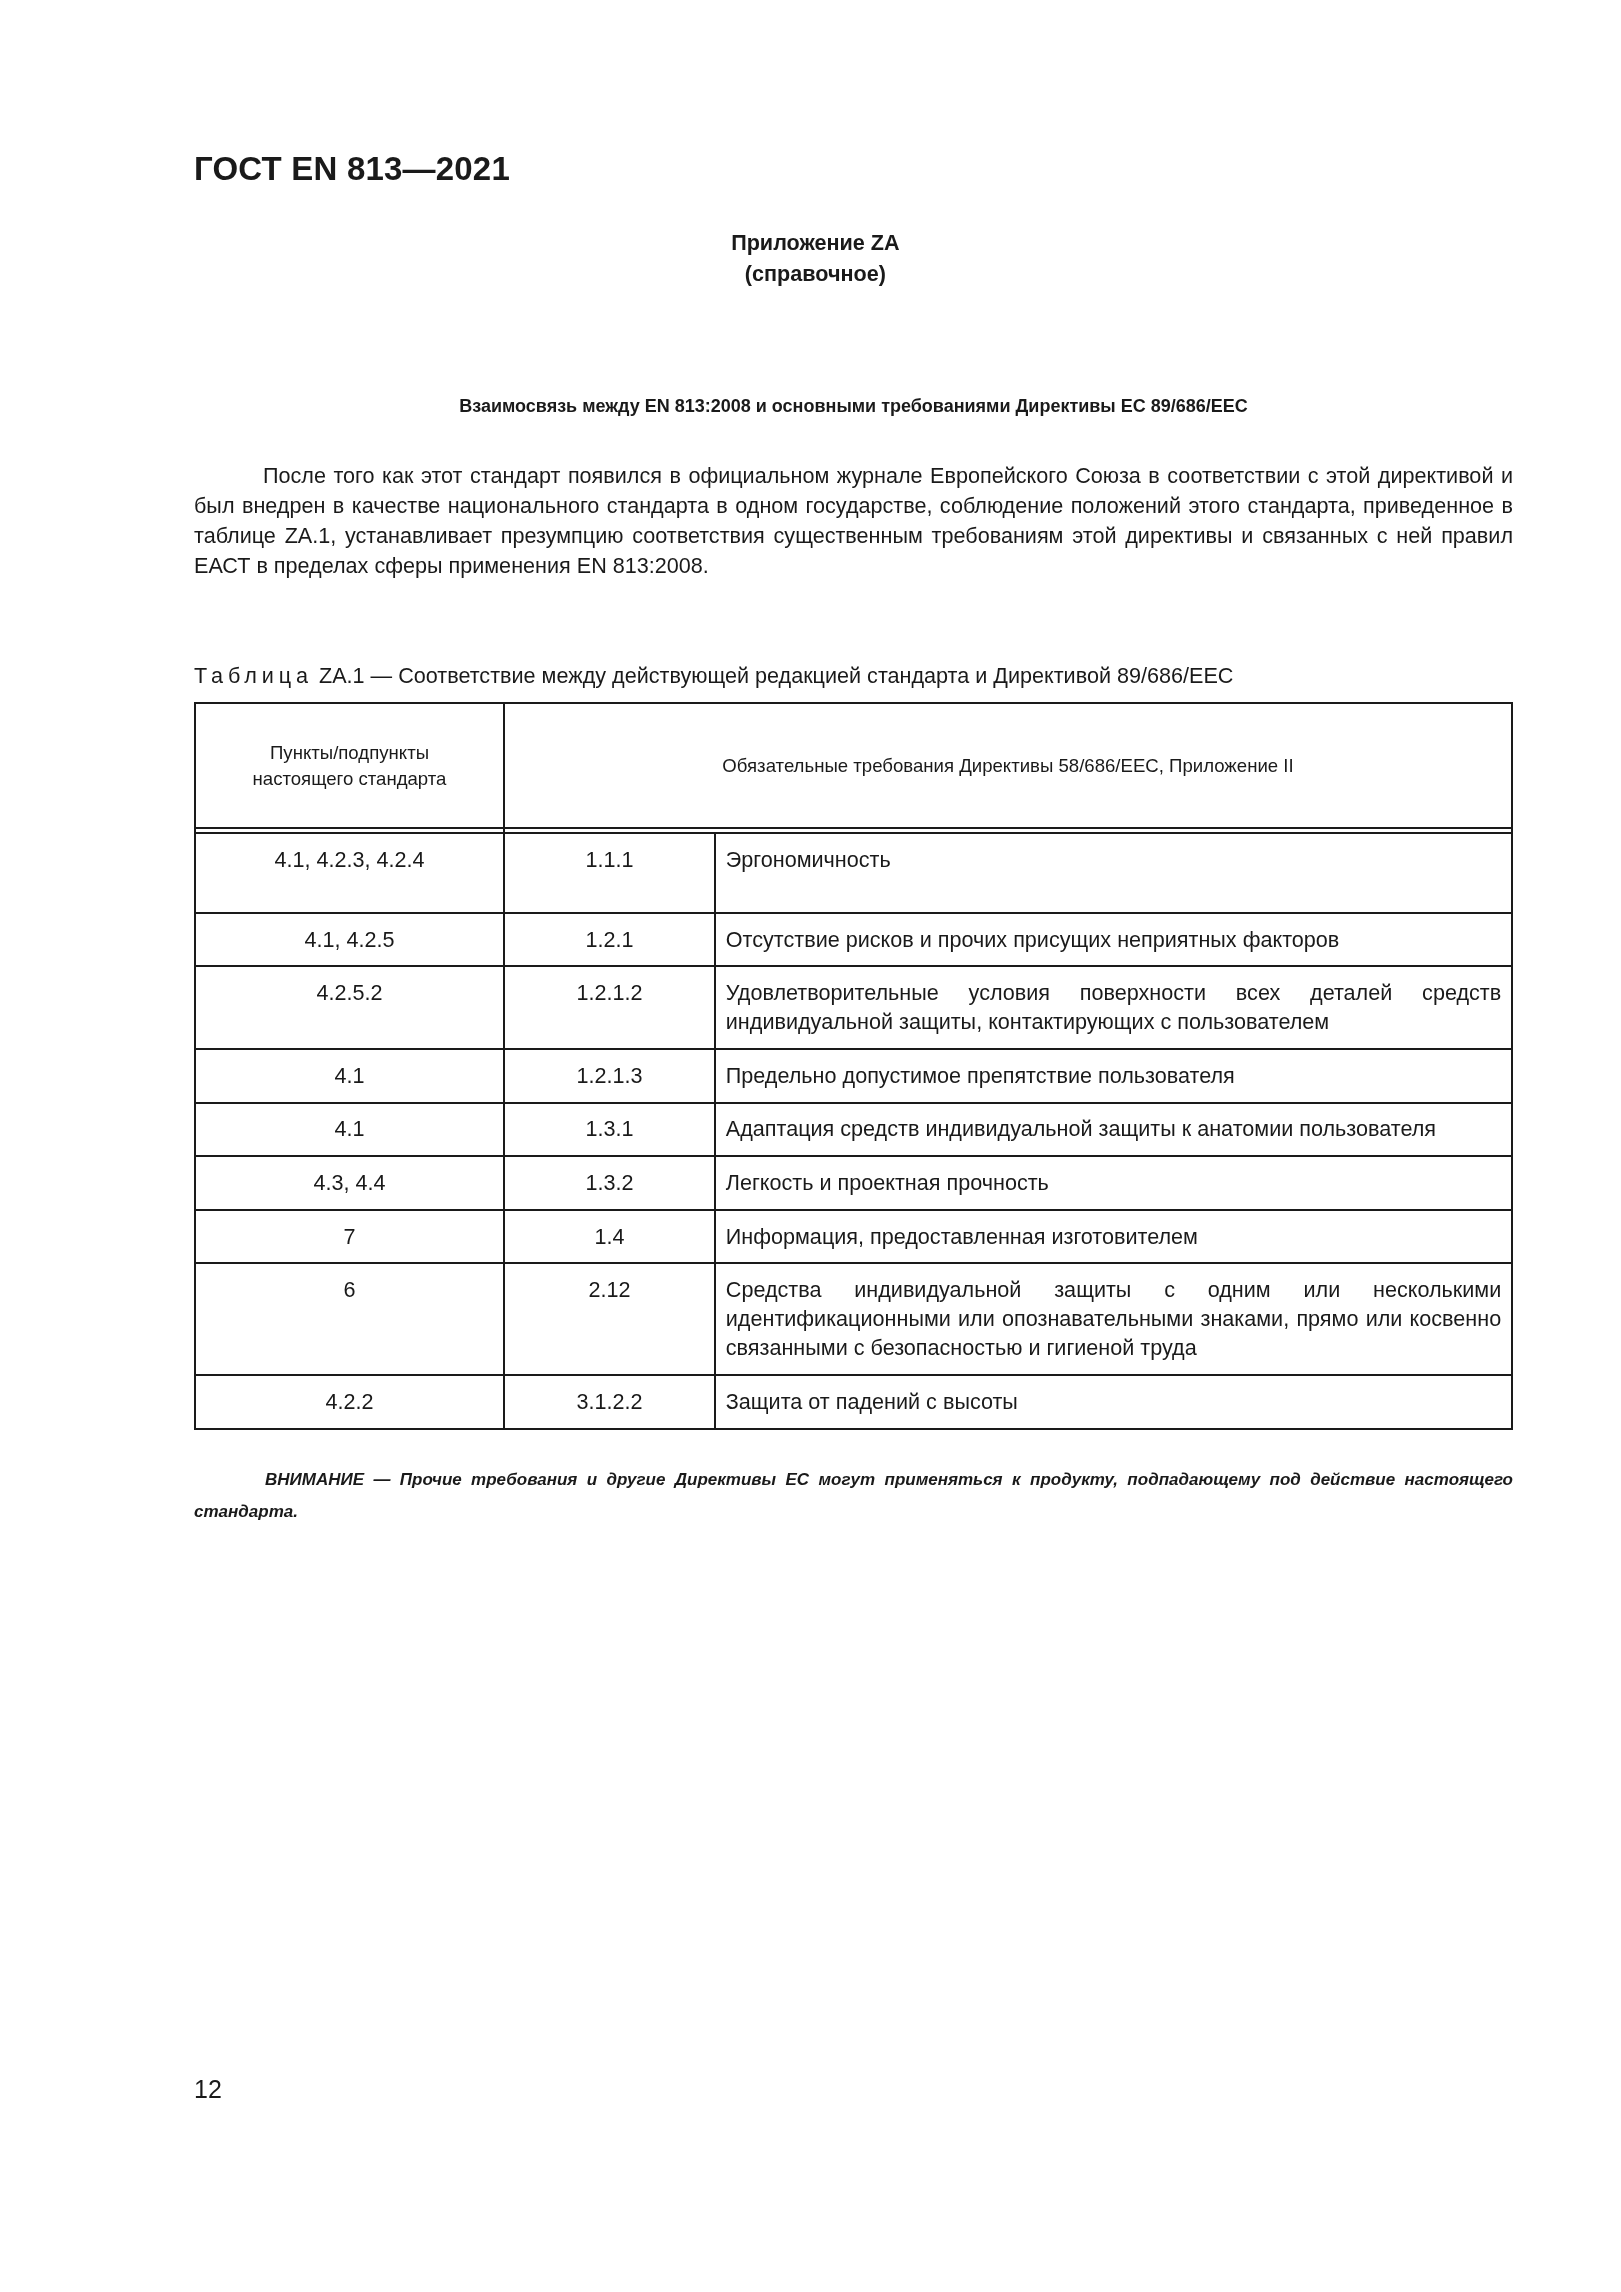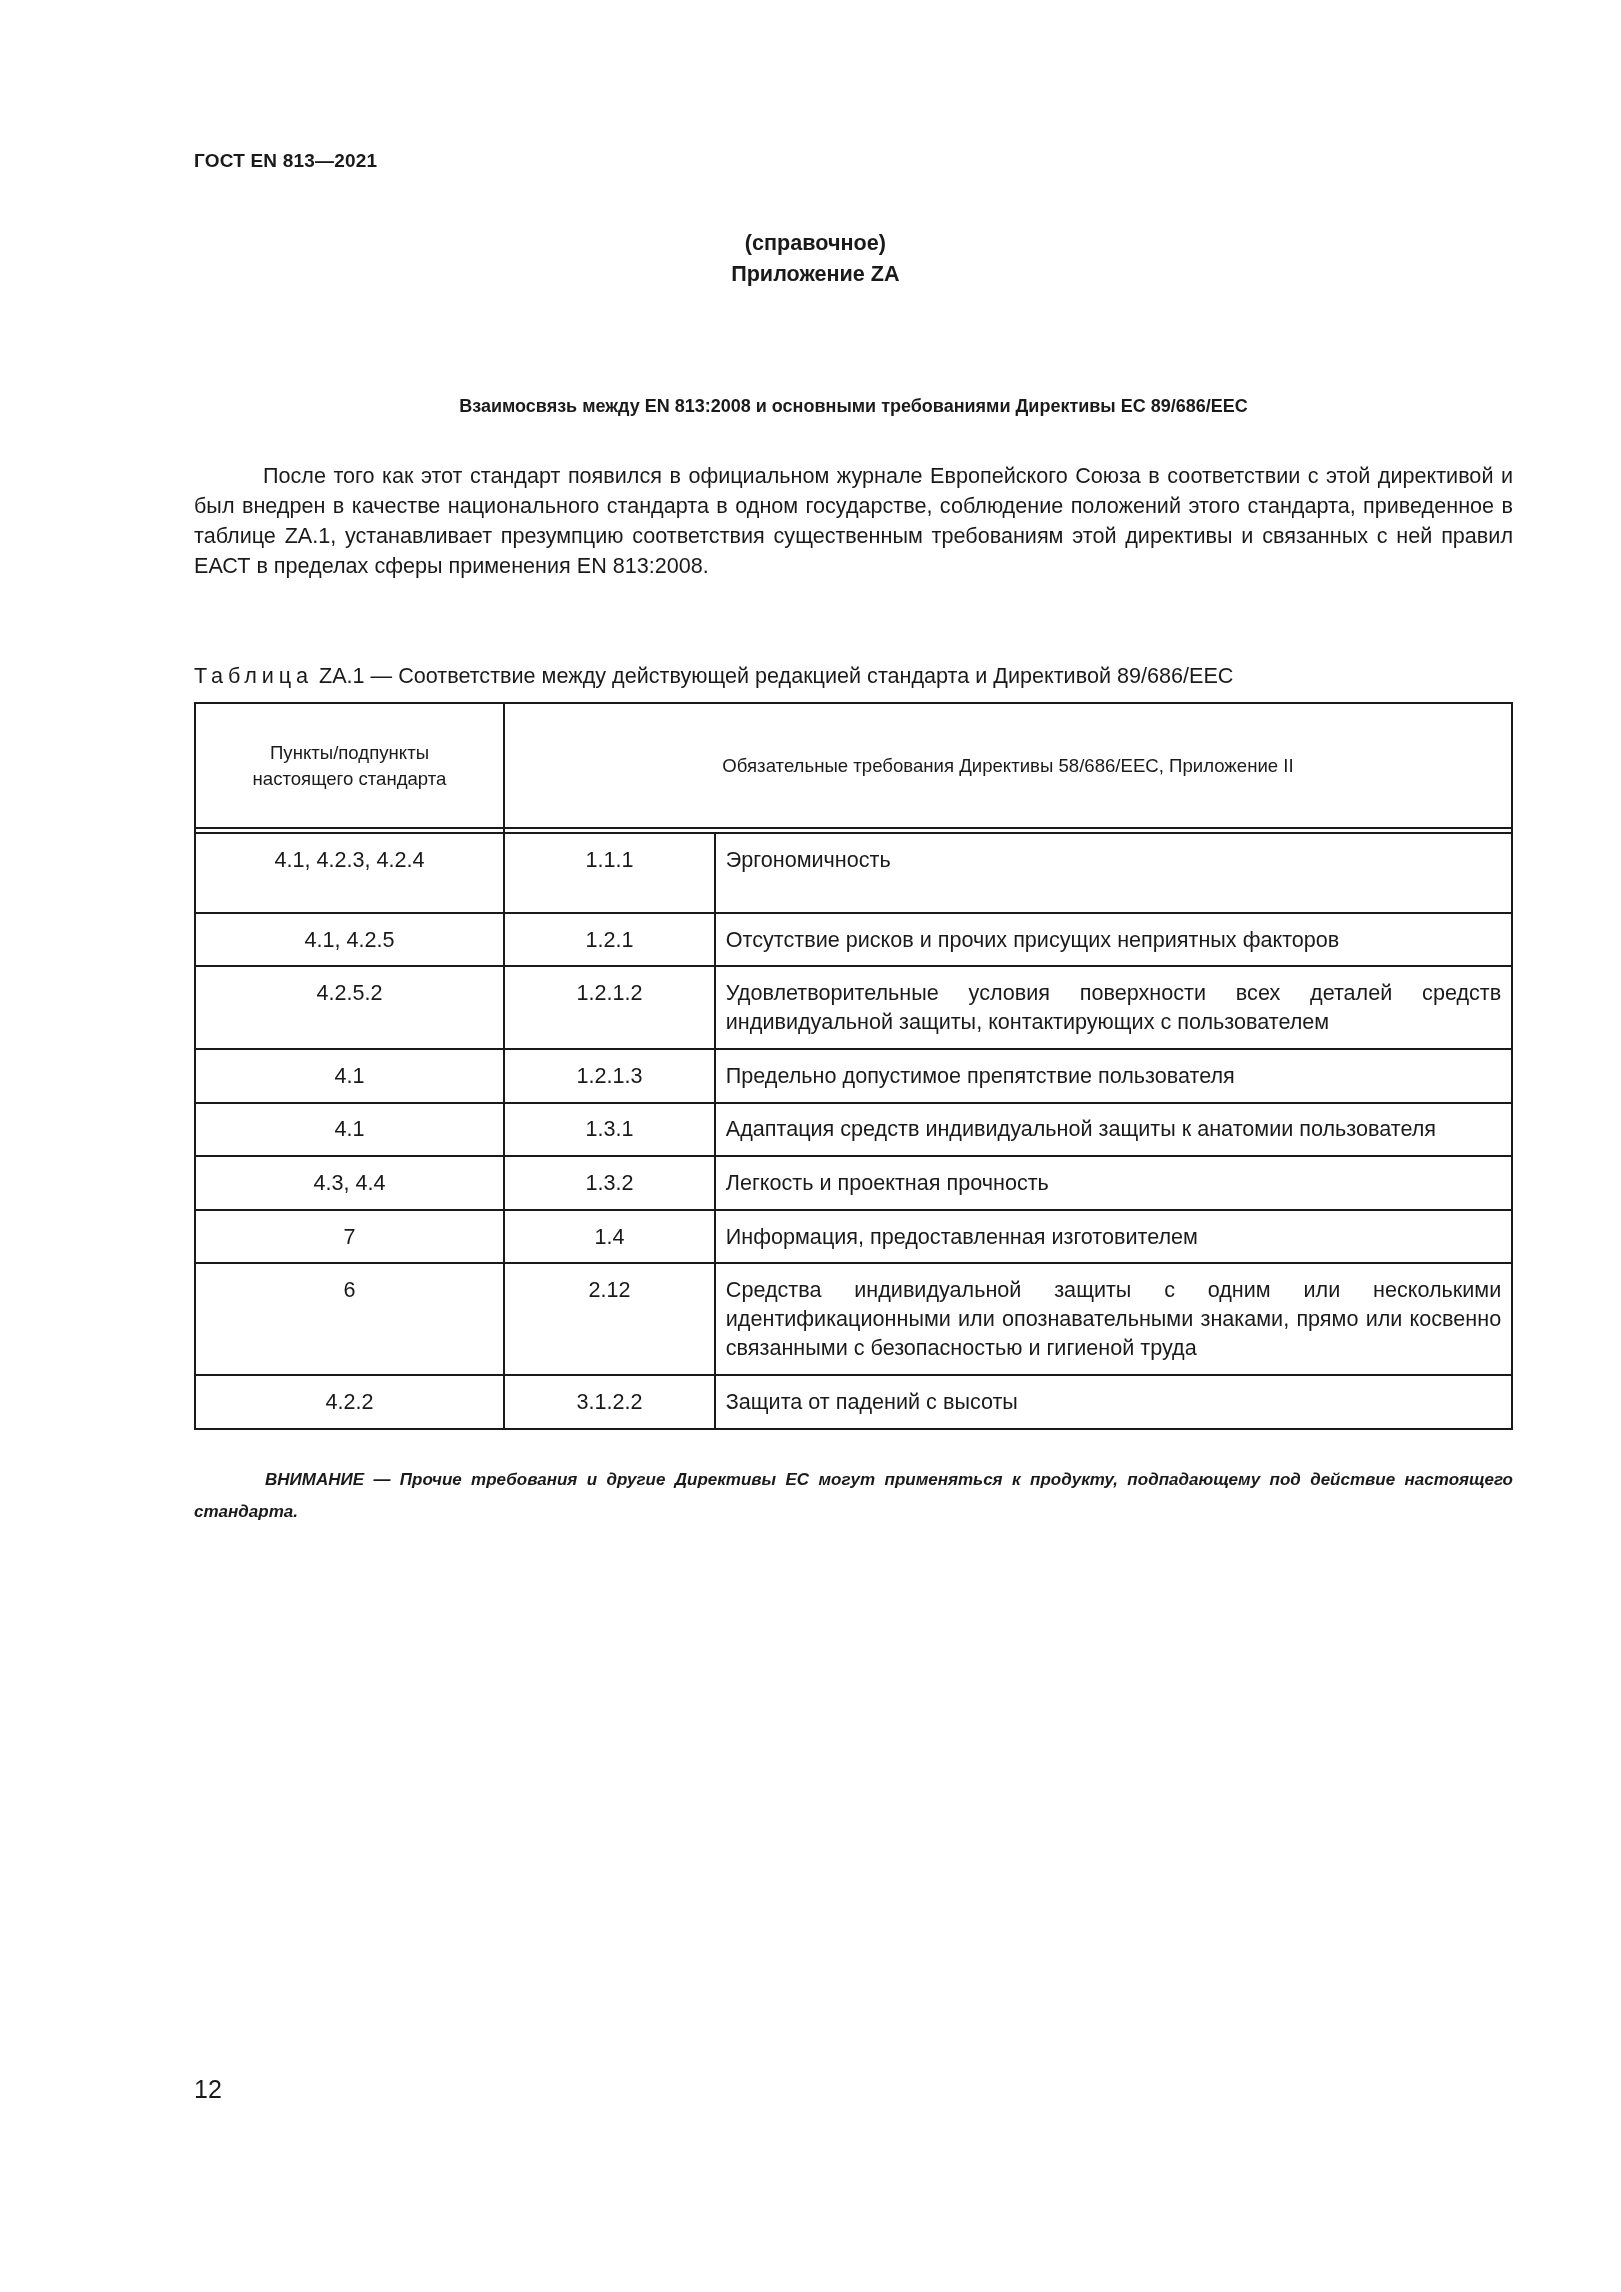--- a/index.html
+++ b/index.html
@@ -2,21 +2,21 @@
 <html><head>
 <meta charset="utf-8">
 <style>
   html, body { margin: 0; padding: 0; background: #ffffff; }
   body {
     width: 1621px; height: 2293px; position: relative; overflow: hidden;
     font-family: "Liberation Sans", sans-serif; color: #1a1a1a;
   }
   .doc-code {
     position: absolute; left: 194px; top: 150px;
-    font-size: 19px; font-weight: bold; letter-spacing: 0.2px;
+    font-size: 33px; font-weight: bold; letter-spacing: 0.2px;
   }
   .annex {
     position: absolute; left: 0; width: 1621px; top: 227px;
     text-align: center; font-size: 21.6px; font-weight: bold; line-height: 31px;
   }
   .annex div { padding-left: 9.8px; }
   .section-title {
     position: absolute; left: 194px; width: 1319px; top: 396px;
     text-align: center; font-size: 18px; font-weight: bold;
   }
@@ -56,22 +56,22 @@
   .page-number {
     position: absolute; left: 194px; top: 2075px; font-size: 25px;
   }
 </style>
 </head>
 <body>
 
 <div class="doc-code">ГОСТ EN 813—2021</div>
 
 <div class="annex">
+  <div>Приложение ZA</div>
   <div>(справочное)</div>
-  <div>Приложение ZA</div>
 </div>
 
 <div class="section-title">Взаимосвязь между EN 813:2008 и основными требованиями Директивы ЕС 89/686/EEC</div>
 
 <div class="body-text">
   <p>После того как этот стандарт появился в официальном журнале Европейского Союза в соответствии с этой директивой и был внедрен в качестве национального стандарта в одном государстве, соблюдение положений этого стандарта, приведенное в таблице ZA.1, устанавливает презумпцию соответствия существенным требованиям этой директивы и связанных с ней правил ЕАСТ в пределах сферы применения EN 813:2008.</p>
 </div>
 
 <div class="table-caption">
   <span class="spaced">Таблица</span>

